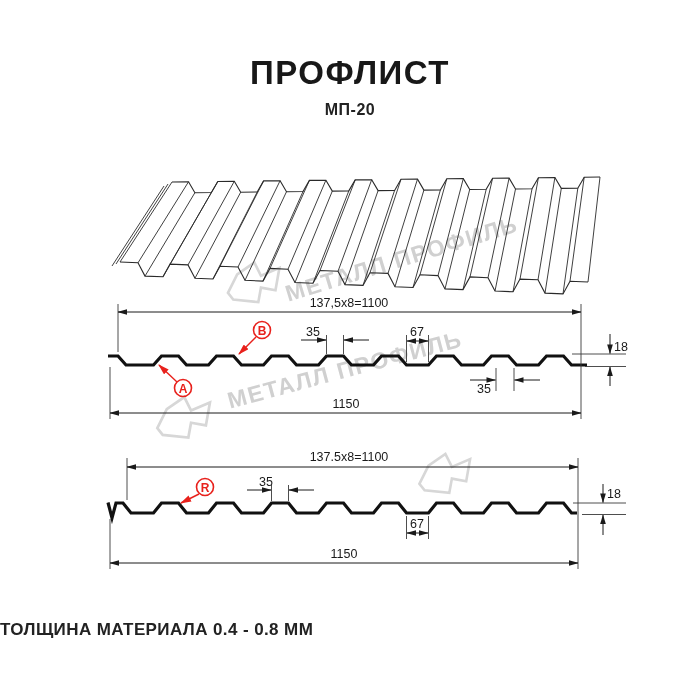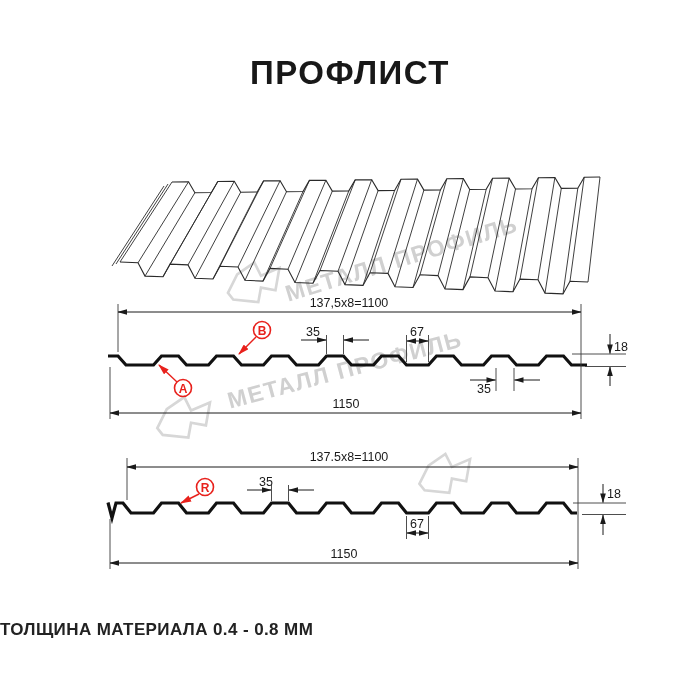--- a/index.html
+++ b/index.html
@@ -29,20 +29,21 @@
   .wm1t{left:286px;top:281px;transform:rotate(-17deg);}
   .wm2t{left:228px;top:388px;transform:rotate(-15deg);}
   .wm-logo{position:absolute;}
 </style>
 </head>
 <body>
 
 <div class="canvas">
 
   <div class="title">ПРОФЛИСТ</div>
+  <div class="subtitle">МП-20</div>
 
   <svg class="wm-logo" style="left:224px;top:256px;width:66px;height:58px;" viewBox="0 0 100 80">
     <path d="M6,52 L20,24 L46,6 L56,26 L84,14 L78,48 L56,44 L52,66 L14,62 Z" fill="none" stroke="#d7d7d7" stroke-width="4"></path>
   </svg>
   <div class="wm-text wm1t">МЕТАЛЛ ПРОФИЛЬ</div>
 
   <svg class="wm-logo" style="left:148px;top:393px;width:78px;height:54px;" viewBox="0 0 100 80">
     <path d="M6,52 L20,24 L46,6 L56,26 L84,14 L78,48 L56,44 L52,66 L14,62 Z" fill="none" stroke="#d7d7d7" stroke-width="4"></path>
   </svg>
   <div class="wm-text wm2t">МЕТАЛЛ ПРОФИЛЬ</div>

